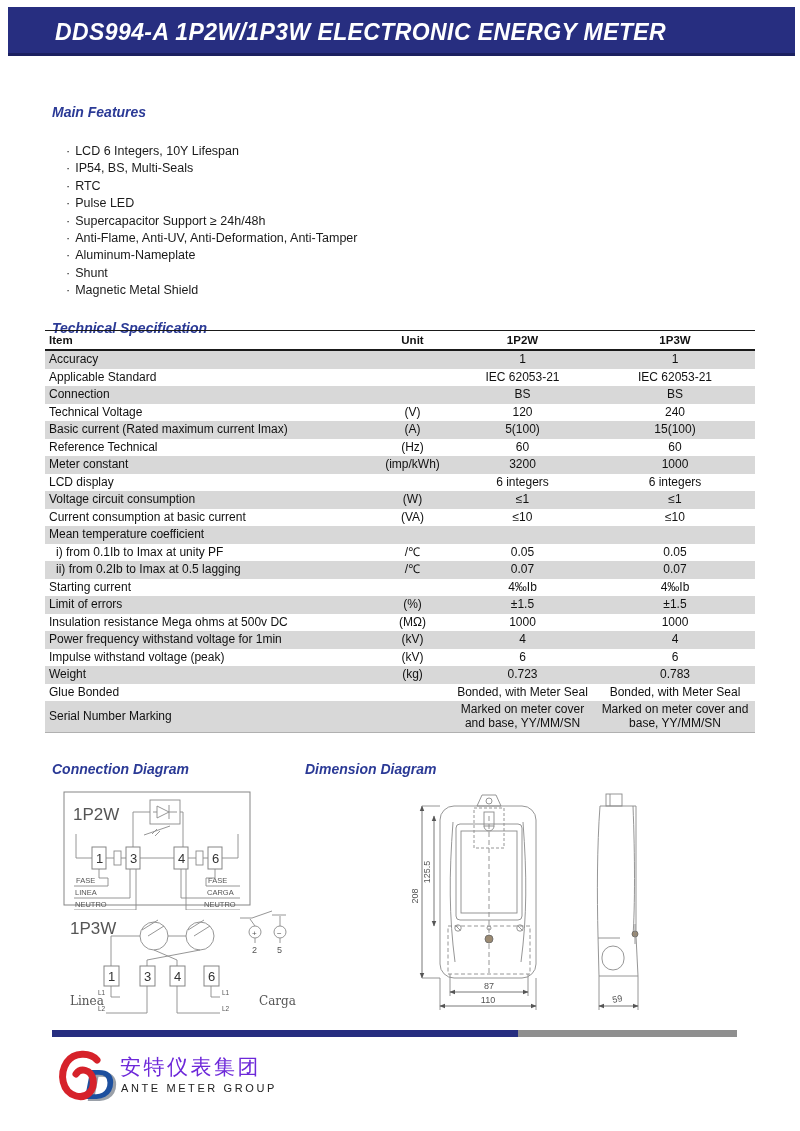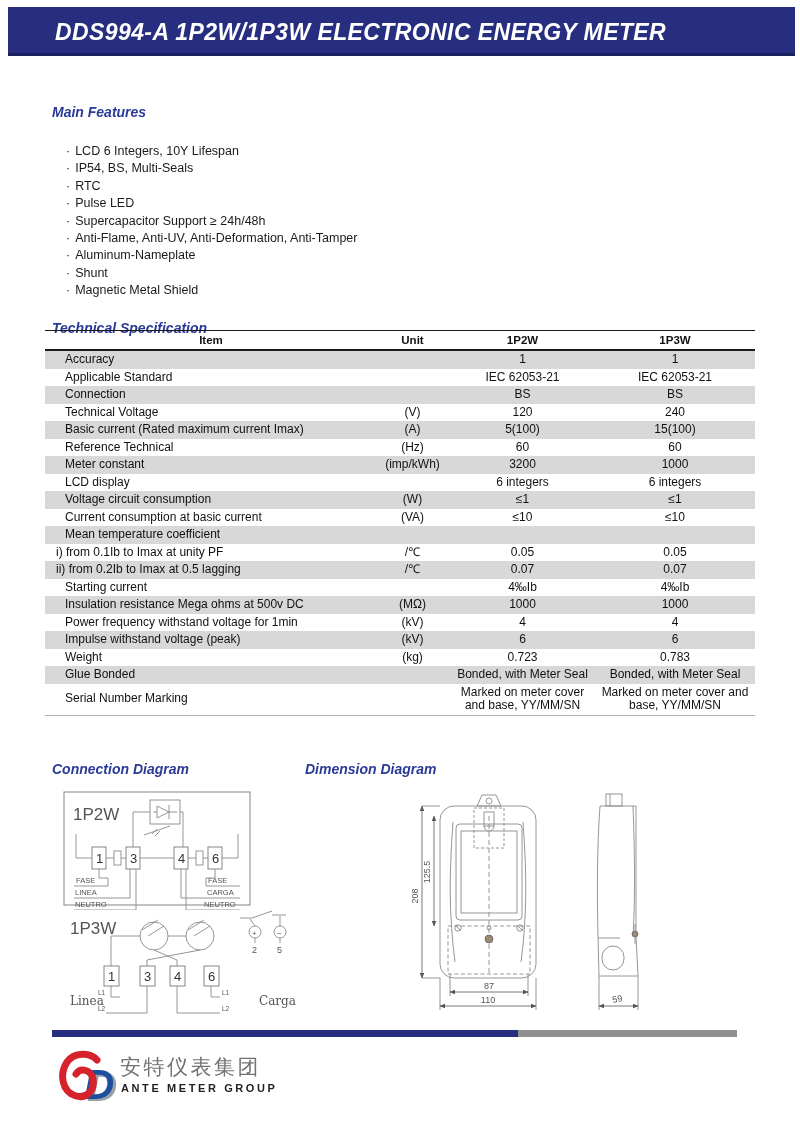--- a/index.html
+++ b/index.html
@@ -25,45 +25,45 @@
               list-style:none; font-size:12.5px; color:#1a1a1a; }
   .features li { line-height:17.4px; white-space:nowrap; }
   .features .bullet { margin-right:5px; }
 
   
   .spec-table { position:absolute; left:45px; top:330px; width:710px;
                 border-collapse:collapse; table-layout:fixed; }
   .spec-table th { font-size:11.5px; font-weight:bold; color:#111;
                    border-top:1.5px solid #1a1a1a; border-bottom:2.5px solid #1a1a1a;
                    padding:3px 2px; }
-  .spec-table th.c-item { text-align:center; padding-left:4px; }
+  .spec-table th.c-item { text-align:left; padding-left:4px; }
   .spec-table td { font-size:12px; color:#111; padding:2px 4px; line-height:13.5px; }
   .spec-table tbody tr:nth-child(odd) { background:#d8d8d8; }
-  .spec-table td.item { text-align:left; padding-left:20px; }
+  .spec-table td.item { text-align:left; padding-left:4px; }
   .spec-table td.item.indent { padding-left:11px; }
   .spec-table td.unit, .spec-table td.val { text-align:center; }
   .spec-table tbody tr:last-child td { border-bottom:1.5px solid #b0b0b0; }
 
   
   .diag { position:absolute; }
   #svg-1p2w { left:62px;  top:790px; }
   #svg-1p3w { left:62px;  top:906px; }
   #svg-dim  { left:378px; top:786px; }
   .dline  { stroke:#858585; stroke-width:1; fill:none; }
   .dline2 { stroke:#8a8a8a; stroke-width:0.9; fill:none; }
   .dtext  { fill:#555; }
   .dimtxt { fill:#555; font-size:9px; }
 
   
   .bar-blue { position:absolute; left:52px; top:1030px; width:466px; height:7px; background:#272e80; }
   .bar-gray { position:absolute; left:518px; top:1030px; width:219px; height:7px; background:#8f8f8f; }
   .logo-svg { position:absolute; left:52px; top:1048px; }
-  .company-cn { position:absolute; left:120px; top:1053px; font-size:21px; color:#737373;
+  .company-cn { position:absolute; left:120px; top:1053px; font-size:21px; color:#6d28d9;
                 letter-spacing:2.5px; font-family:"DejaVu Serif", serif; white-space:nowrap; }
-  .company-en { position:absolute; left:121px; top:1082px; font-size:11px; font-weight:bold;
+  .company-en { position:absolute; left:121px; top:1082px; font-size:11px; font-weight:normal;
                 color:#222; letter-spacing:2.6px; white-space:nowrap; }
 </style>
 </head>
 <body>
 
 <div class="page">
 
   <div class="banner">
     <h1>DDS994-A 1P2W/1P3W ELECTRONIC ENERGY METER</h1>
   </div>
@@ -176,20 +176,26 @@
           <td class="val">0.07</td>
           <td class="val">0.07</td>
         </tr>
         <tr>
           <td class="item">Starting current</td>
           <td class="unit"></td>
           <td class="val">4‰Ib</td>
           <td class="val">4‰Ib</td>
         </tr>
         <tr>
+          <td class="item">Limit of errors</td>
+          <td class="unit">(%)</td>
+          <td class="val">±1.5</td>
+          <td class="val">±1.5</td>
+        </tr>
+        <tr>
           <td class="item">Insulation resistance Mega ohms at 500v DC</td>
           <td class="unit">(MΩ)</td>
           <td class="val">1000</td>
           <td class="val">1000</td>
         </tr>
         <tr>
           <td class="item">Power frequency withstand voltage for 1min</td>
           <td class="unit">(kV)</td>
           <td class="val">4</td>
           <td class="val">4</td>

